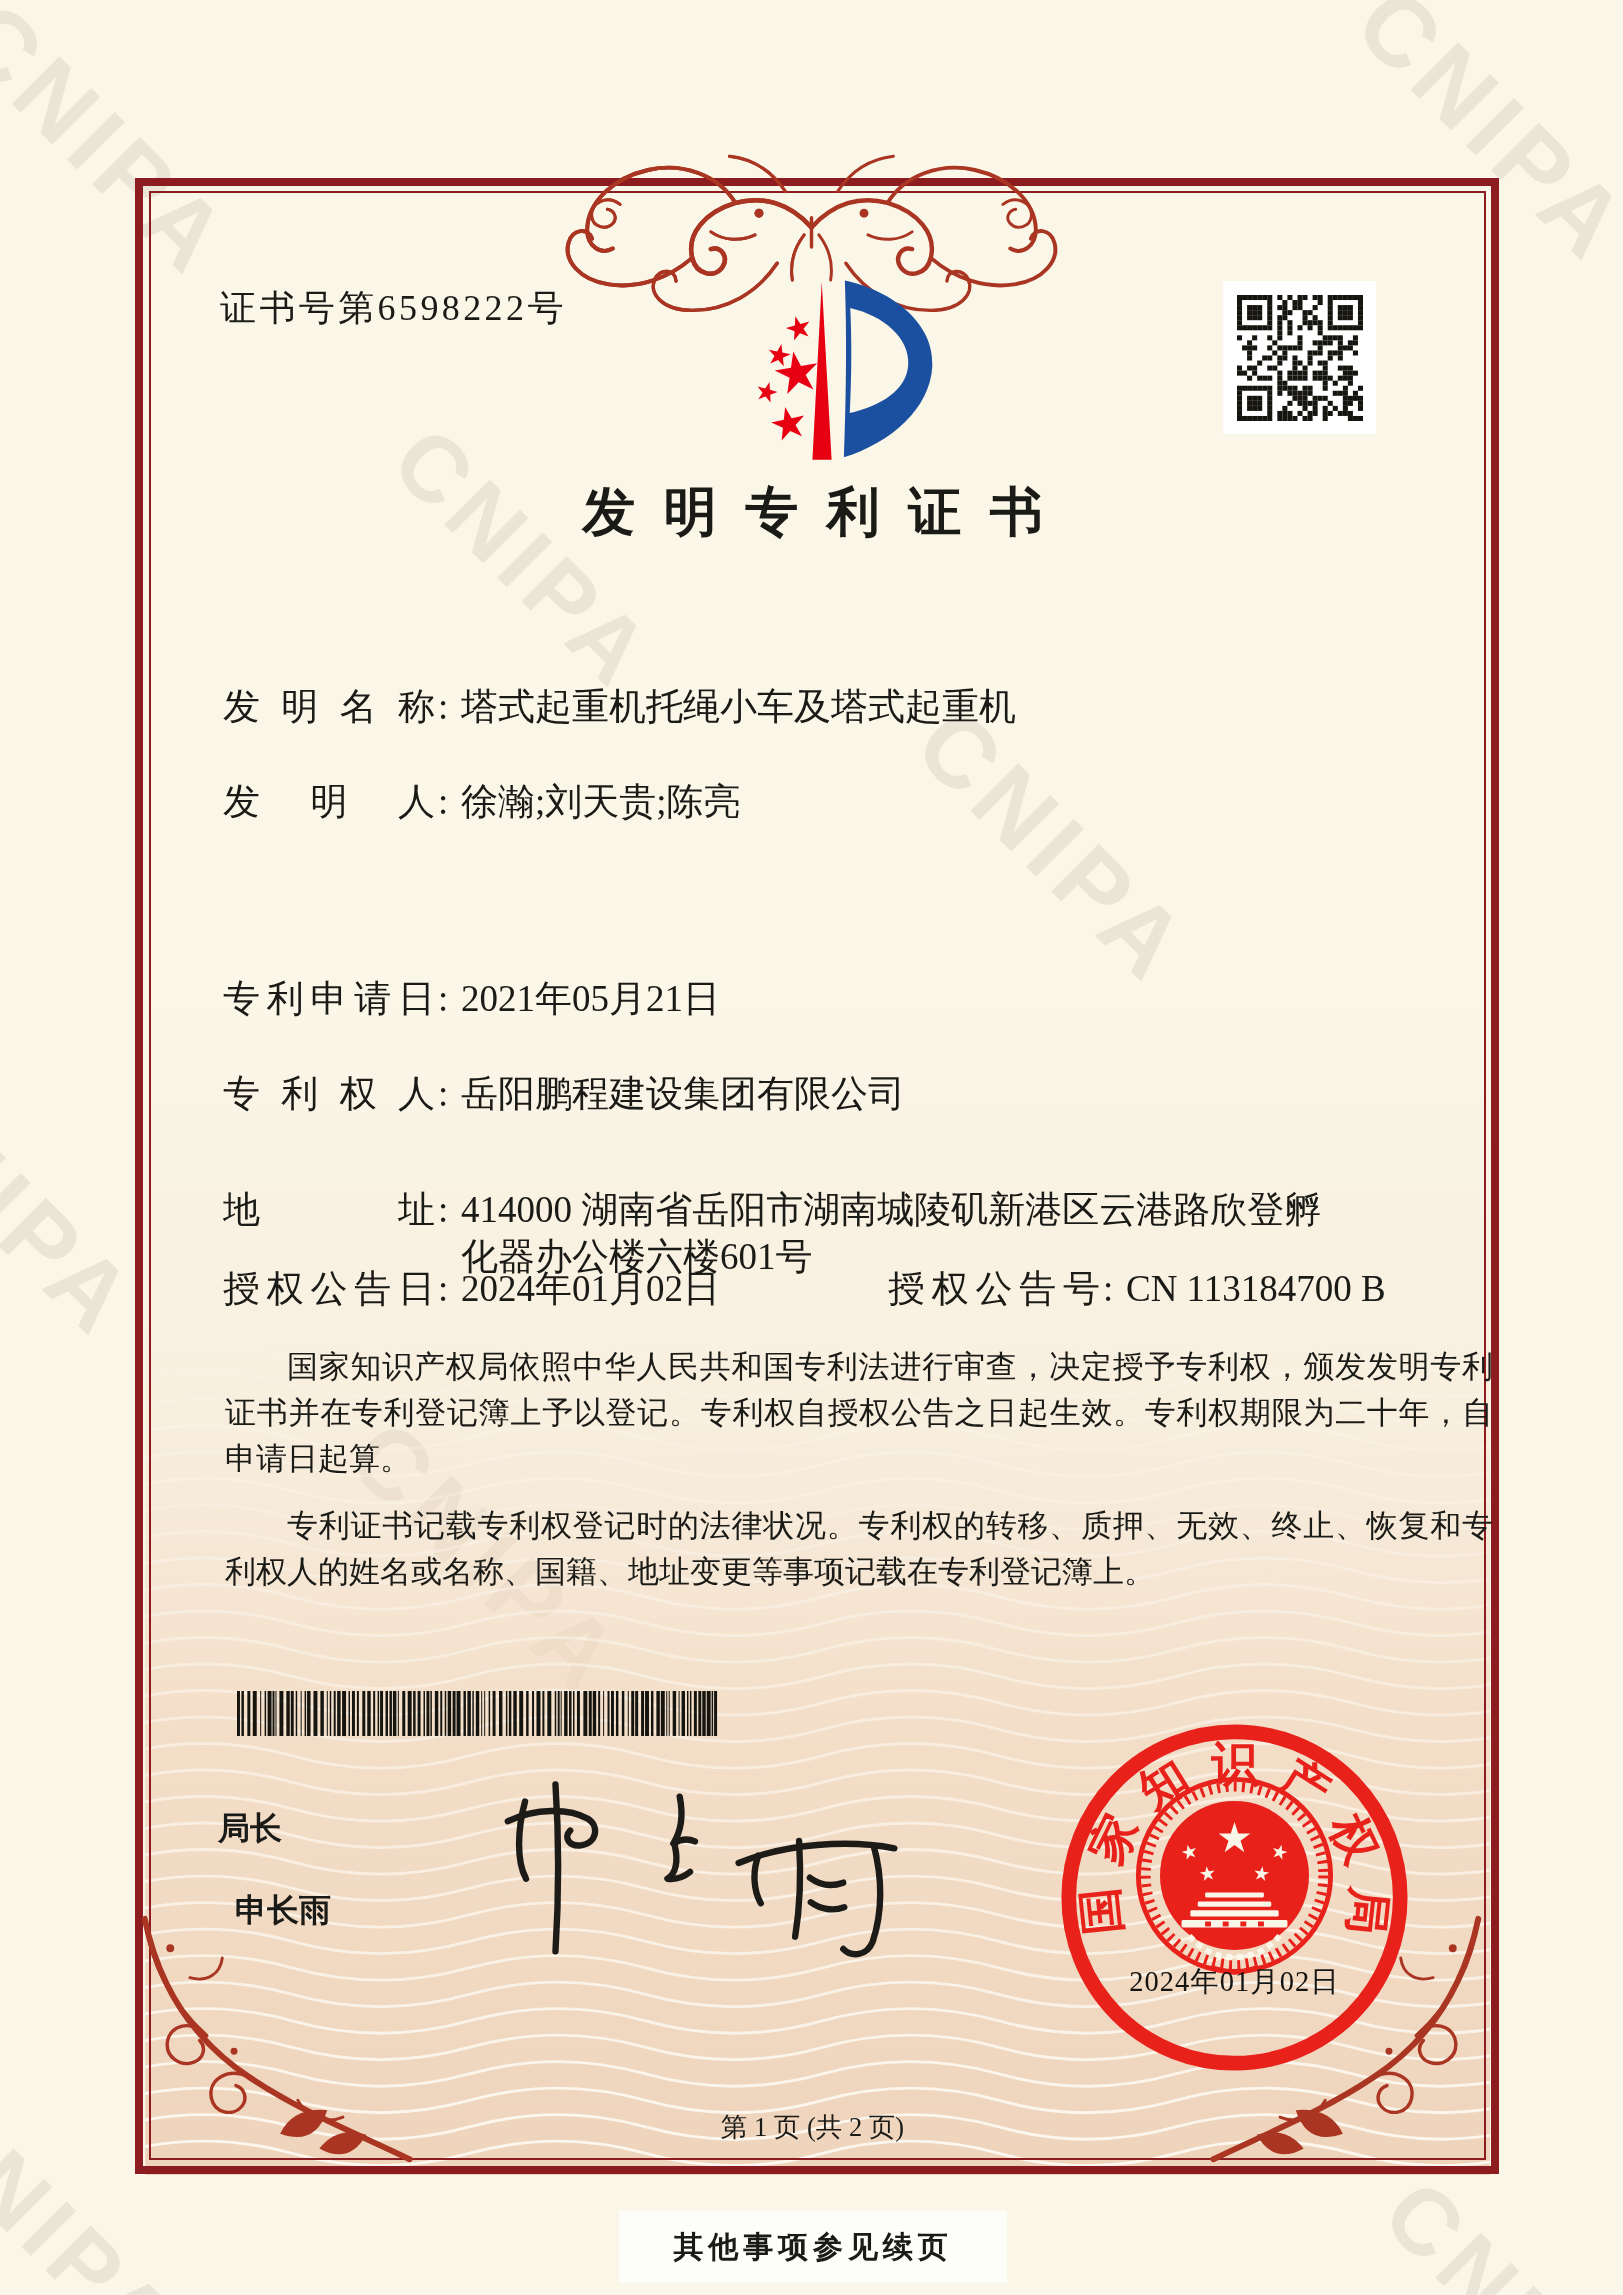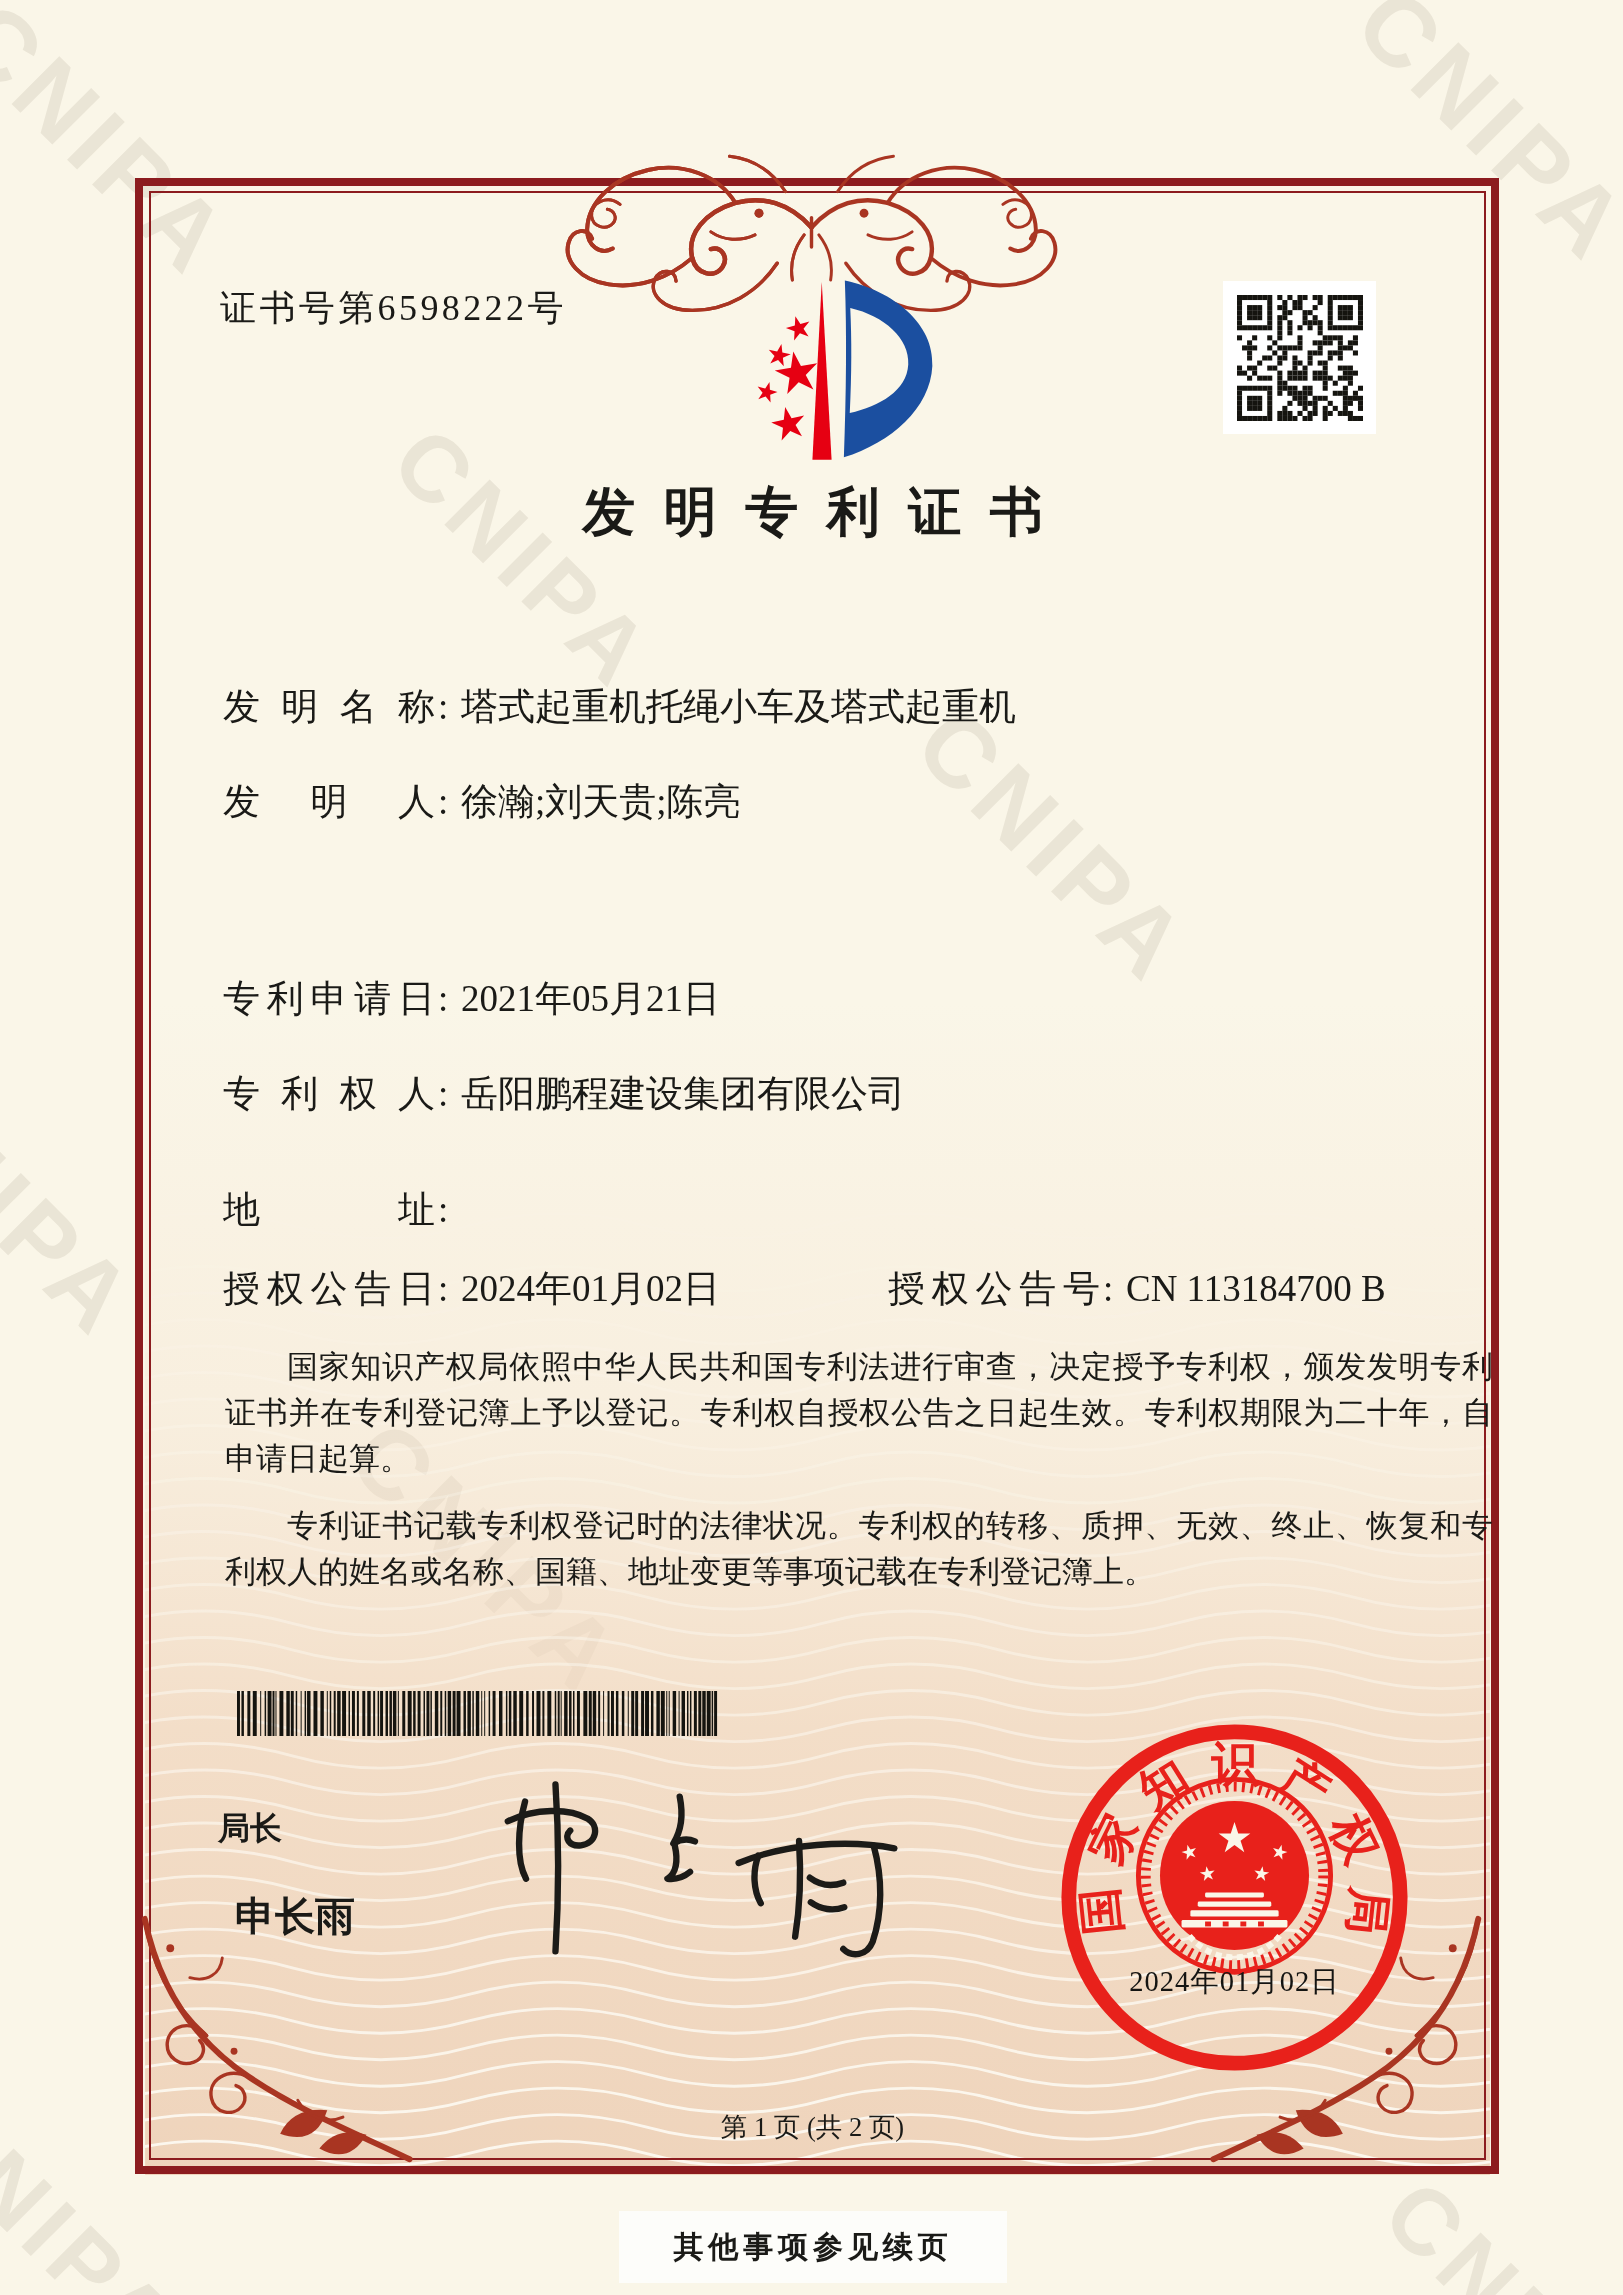--- a/index.html
+++ b/index.html
@@ -40,21 +40,21 @@
   
   .paras{position:absolute;left:225px;top:1344px;width:1268px;font-size:31px;
          line-height:46px;text-align:justify;z-index:5;}
   .paras p{margin:0;text-indent:62px;}
   .paras p + p{margin-top:20.6px;}
 
   
   #barcode{position:absolute;left:237px;top:1691px;z-index:5;}
   .signer-title{position:absolute;left:218px;top:1807px;font-size:32px;font-weight:bold;
                 font-family:"Liberation Sans","DejaVu Sans",sans-serif;z-index:6;}
-  .signer-name{position:absolute;left:235px;top:1889px;font-size:40px;font-weight:bold;
+  .signer-name{position:absolute;left:235px;top:1889px;font-size:32px;font-weight:bold;
                font-family:"Liberation Sans","DejaVu Sans",sans-serif;z-index:6;}
   #sig{position:absolute;left:471px;top:1745px;z-index:6;}
 
   
   .seal{position:absolute;left:1058px;top:1721px;width:353px;height:353px;z-index:7;}
   .seal-char{position:absolute;font-size:47px;font-weight:bold;color:#e8211b;
              transform:translate(-50%,-50%);line-height:1;}
   .seal-date{position:absolute;left:19.6px;top:242px;width:314px;text-align:center;
              font-size:28.5px;color:#141412;letter-spacing:1px;z-index:8;}
 
@@ -539,21 +539,21 @@
   <div class="row" style="top:778px;">
     <span class="lab">发明人</span><span class="colon">:</span><span class="val">徐瀚;刘天贵;陈亮</span>
   </div>
   <div class="row" style="top:975px;">
     <span class="lab">专利申请日</span><span class="colon">:</span><span class="val">2021年05月21日</span>
   </div>
   <div class="row" style="top:1070px;">
     <span class="lab">专利权人</span><span class="colon">:</span><span class="val">岳阳鹏程建设集团有限公司</span>
   </div>
   <div class="row" style="top:1166px;margin-top:20px;">
-    <span class="lab">地址</span><span class="colon">:</span>
+    <span class="lab">地址</span><span class="colon">:</span><span class="val"><span style="display:block;">414000 湖南省岳阳市湖南城陵矶新港区云港路欣登孵</span><span style="display:block;">化器办公楼六楼601号</span></span>
   </div>
   <div class="row" style="top:1265px;">
     <span class="lab">授权公告日</span><span class="colon">:</span><span class="val">2024年01月02日</span>
     <span class="grant2">
       <span class="lab">授权公告号</span><span class="colon">:</span><span class="val">CN 113184700 B</span>
     </span>
   </div>
 
   <div class="paras">
     <p>国家知识产权局依照中华人民共和国专利法进行审查，决定授予专利权，颁发发明专利证书并在专利登记簿上予以登记。专利权自授权公告之日起生效。专利权期限为二十年，自申请日起算。</p>

